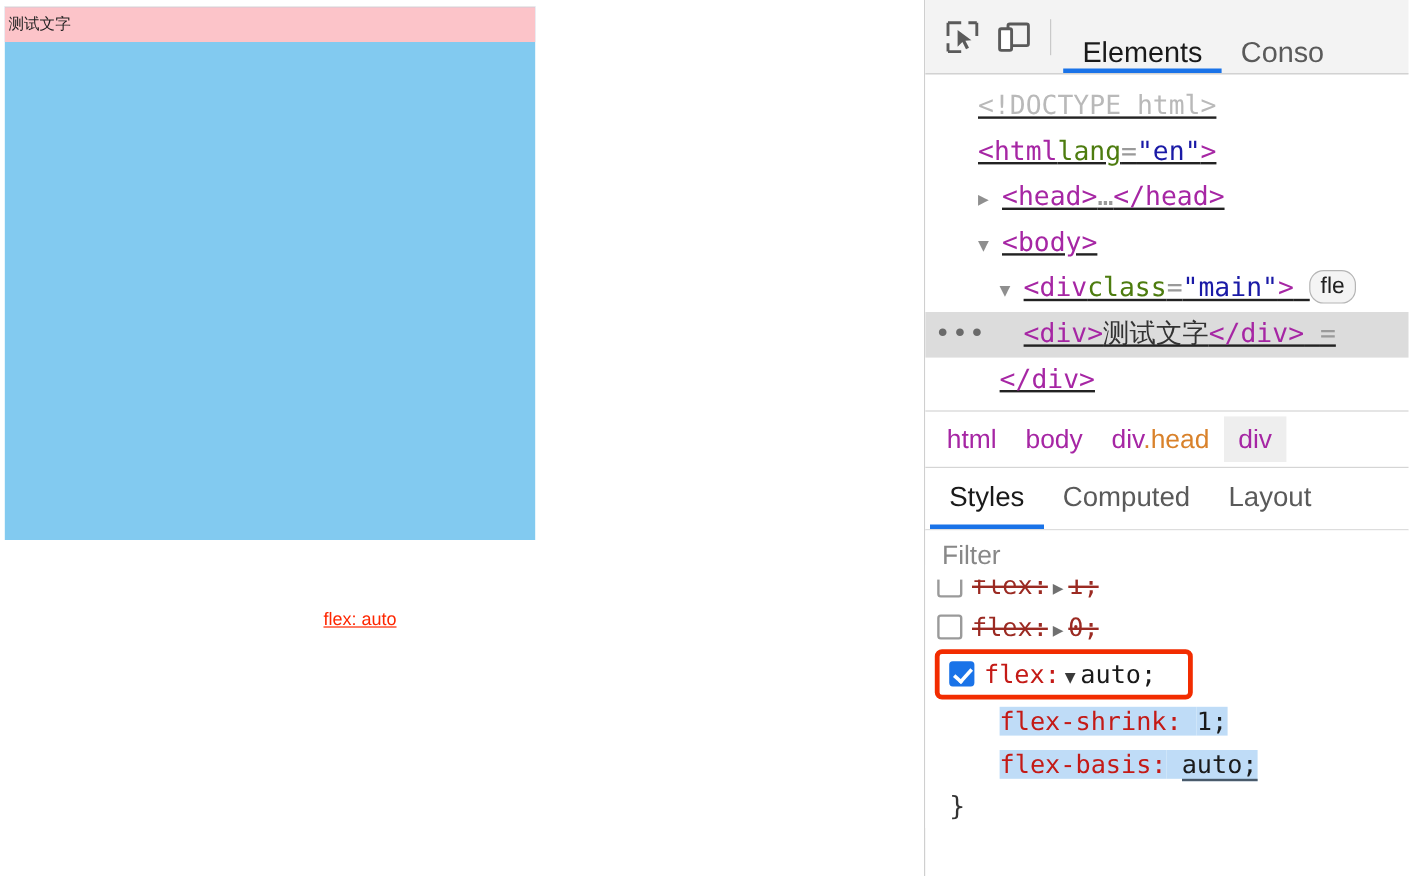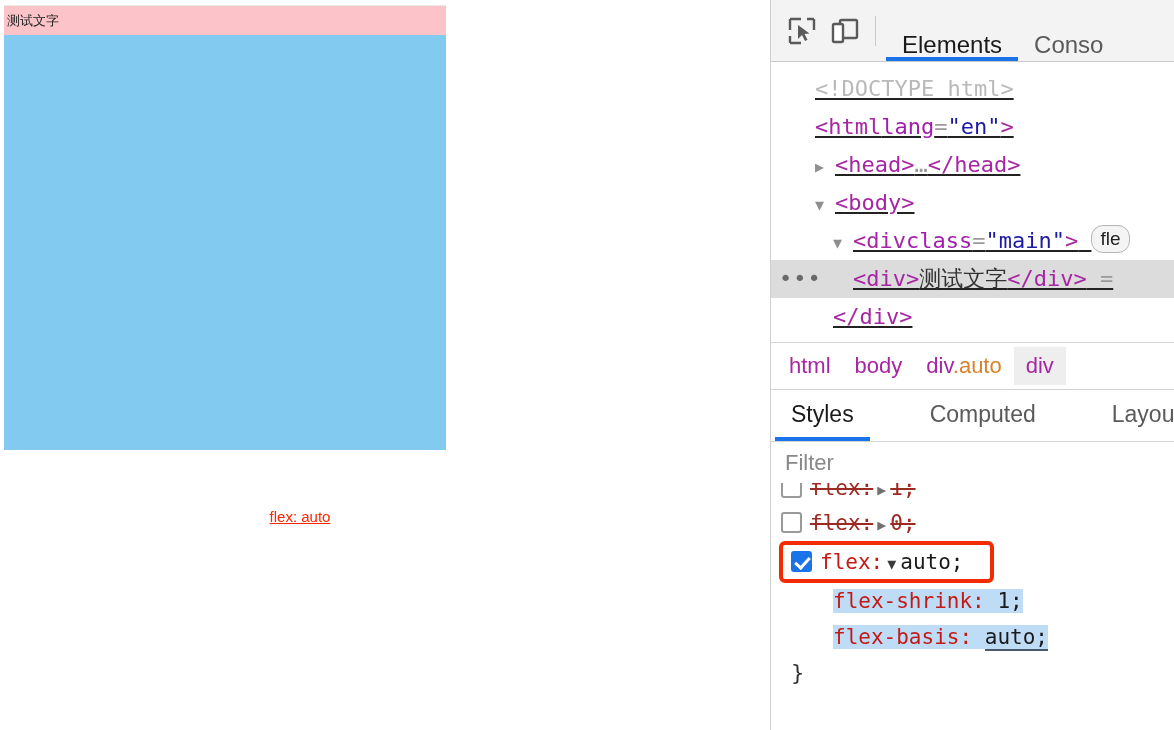--- a/index.html
+++ b/index.html
@@ -107,21 +107,21 @@
   .dom-row.selected { background: #dcdcdc; }
   .ind2 { padding-left: 44px; }
   .ind3 { padding-left: 62px; }
   .ind4 { padding-left: 82px; }
   .tw { color: #8f8f8f; display:inline-block; width:20px; }
   .tw-r::before { content: "\25B6"; font-size: 15px; }
   .tw-d::before { content: "\25BC"; font-size: 15px; }
   .doctype { color: #b9b9b9; }
   .tag { color: #a626a4; }
   .punc { color: #9a9a9a; }
-  .attr-n { color: #a21caf; }
+  .attr-n { color: #4d7c0f; }
   .attr-v { color: #1a1aa6; }
   .txtnode { color: #333333; font-family: "DejaVu Sans","Liberation Sans",sans-serif; }
   .dots {
     position: absolute; left: 8px; top: 0;
     color: #6a6a6a; font-size: 22px; letter-spacing: 1px;
   }
   .badge {
     display: inline-block;
     border: 1px solid #b5b5b5;
     border-radius: 12px;
@@ -157,21 +157,20 @@
 
   
   #pane-tabs {
     border-top: 1px solid #d5d5d5;
     height: 52px;
     display: flex;
     align-items: center;
     padding-left: 4px;
     background: #ffffff;
     font-family: "Liberation Sans", sans-serif;
-    gap: 44px;
   }
   .pane-tab {
     font-size: 23px;
     color: #5a5a5a;
     padding: 0 16px;
     height: 51px;
     line-height: 48px;
     cursor: pointer;
     white-space: nowrap;
   }
@@ -320,21 +319,21 @@
       </div>
 
       <div class="dom-row ind3">
         <span class="tag">&lt;/div&gt;</span>
       </div>
     </div>
 
     <div id="breadcrumb">
       <div class="crumb">html</div>
       <div class="crumb">body</div>
-      <div class="crumb"><span>div</span><span class="cls">.auto</span></div>
+      <div class="crumb"><span>div</span><span class="cls">.head</span></div>
       <div class="crumb sel">div</div>
     </div>
 
     <div id="pane-tabs">
       <div class="pane-tab active">Styles</div>
       <div class="pane-tab">Computed</div>
       <div class="pane-tab">Layout</div>
     </div>
 
     <div id="filter-wrap">

